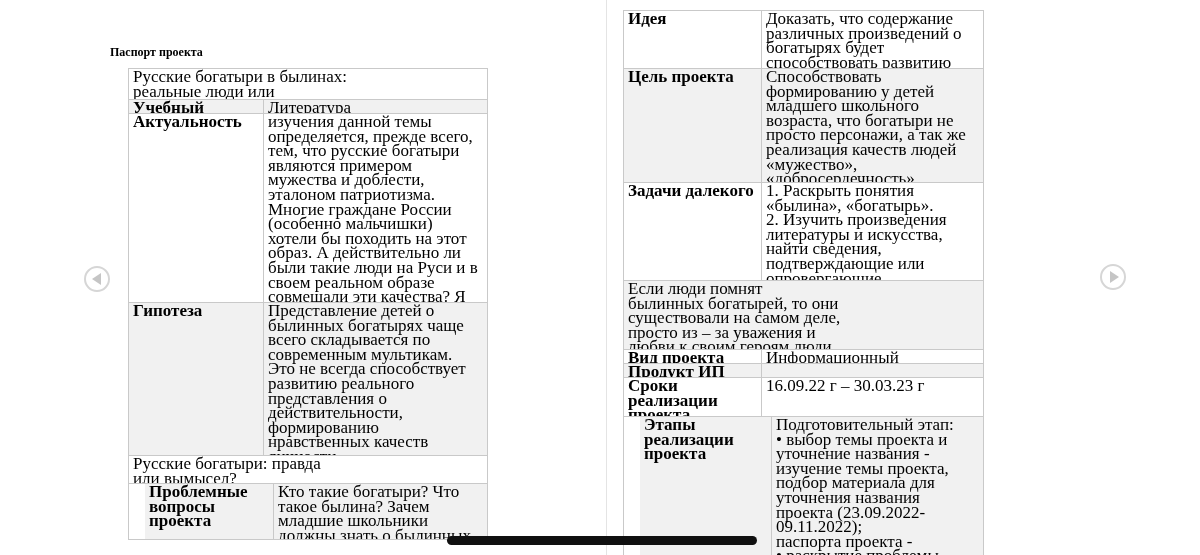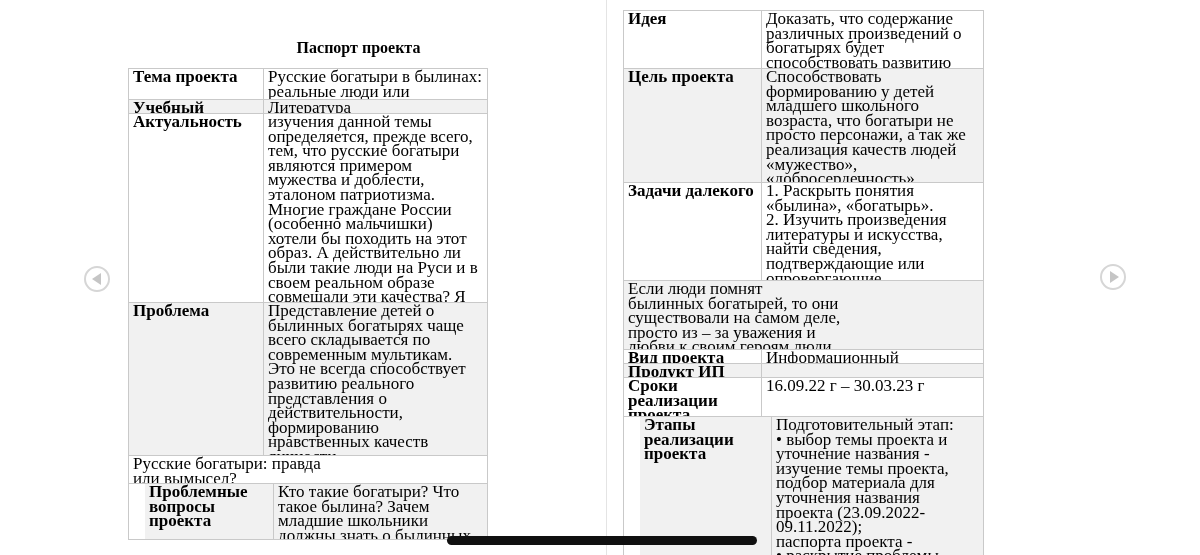--- a/index.html
+++ b/index.html
@@ -8,22 +8,22 @@
     font-family:"Liberation Serif","DejaVu Serif",serif;
     color:#000;position:relative;overflow:hidden;
   }
   .stage{position:absolute;left:0;top:0;width:1200px;height:555px;overflow:hidden;}
 
   
   .page-divider{position:absolute;left:606px;top:0;width:1px;height:555px;background:#e4e4e4;}
 
   
   .doc-title{
-    position:absolute;left:110px;top:39px;width:497px;
-    text-align:center;font-size:16px;font-weight:bold;margin:0;
+    position:absolute;left:110px;top:45px;width:497px;
+    font-size:12px;font-weight:bold;margin:0;
   }
 
   
   .tbl{position:absolute;border:1px solid #c9c9c9;box-sizing:border-box;background:#fff;}
   .tbl-left{left:128px;top:68px;width:360px;}
   .tbl-right{left:623px;top:10px;width:361px;}
   .row{display:flex;border-bottom:1px solid #c9c9c9;box-sizing:border-box;overflow:hidden;}
   .row:last-child{border-bottom:none;margin-left:16px;}
   .row:nth-child(even){background:#f1f1f1;}
   .cell{box-sizing:border-box;padding:1px 4px;font-size:17px;line-height:14.6px;overflow:hidden;}
@@ -64,33 +64,32 @@
     <span class="tri tri-left"></span>
   </button>
   <button class="nav nav-next">
     <span class="tri tri-right"></span>
   </button>
 
   <h1 class="doc-title">Паспорт проекта</h1>
 
   <div class="tbl tbl-left">
     <div class="row" style="height:31px">
-      <div class="cell label">Тема проекта</div>
       <div class="cell value">Русские богатыри в былинах: реальные люди или вымысел?</div>
     </div>
     <div class="row" style="height:14px">
       <div class="cell label">Учебный предмет</div>
       <div class="cell value">Литература</div>
     </div>
     <div class="row" style="height:189px">
       <div class="cell label">Актуальность</div>
       <div class="cell value">изучения данной темы определяется, прежде всего, тем, что русские богатыри являются примером мужества и доблести, эталоном патриотизма. Многие граждане России (особенно мальчишки) хотели бы походить на этот образ. А действительно ли были такие люди на Руси и в своем реальном образе совмещали эти качества? Я думаю, в связи с политической ситуацией в России и в мире, необходимо вспомнить героев далекого прошлого – русских богатырей, которые совершали подвиги ради своей земли. И они не были совершенно мифическими персонажами, что я и хочу выяснить.</div>
     </div>
     <div class="row" style="height:153px">
-      <div class="cell label">Проблема</div>
+      <div class="cell label">Гипотеза</div>
       <div class="cell value">Представление детей о былинных богатырях чаще всего складывается по современным мультикам. Это не всегда способствует развитию реального представления о действительности, формированию нравственных качеств личности.
 Поэтому важно ответить на вопрос:
 «Нужно ли современным детям знать о существовании былинных богатырей и их прототипов? И зачем нужны эти знания?»</div>
     </div>
     <div class="row" style="height:28px">
       <div class="cell value">Русские богатыри: правда или вымысел?</div>
     </div>
     <div class="row" style="height:55px">
       <div class="cell label">Проблемные вопросы проекта</div>
       <div class="cell value">Кто такие богатыри? Что такое былина? Зачем младшие школьники должны знать о былинных богатырях? Русские богатыри: правда или вымысел?</div>

